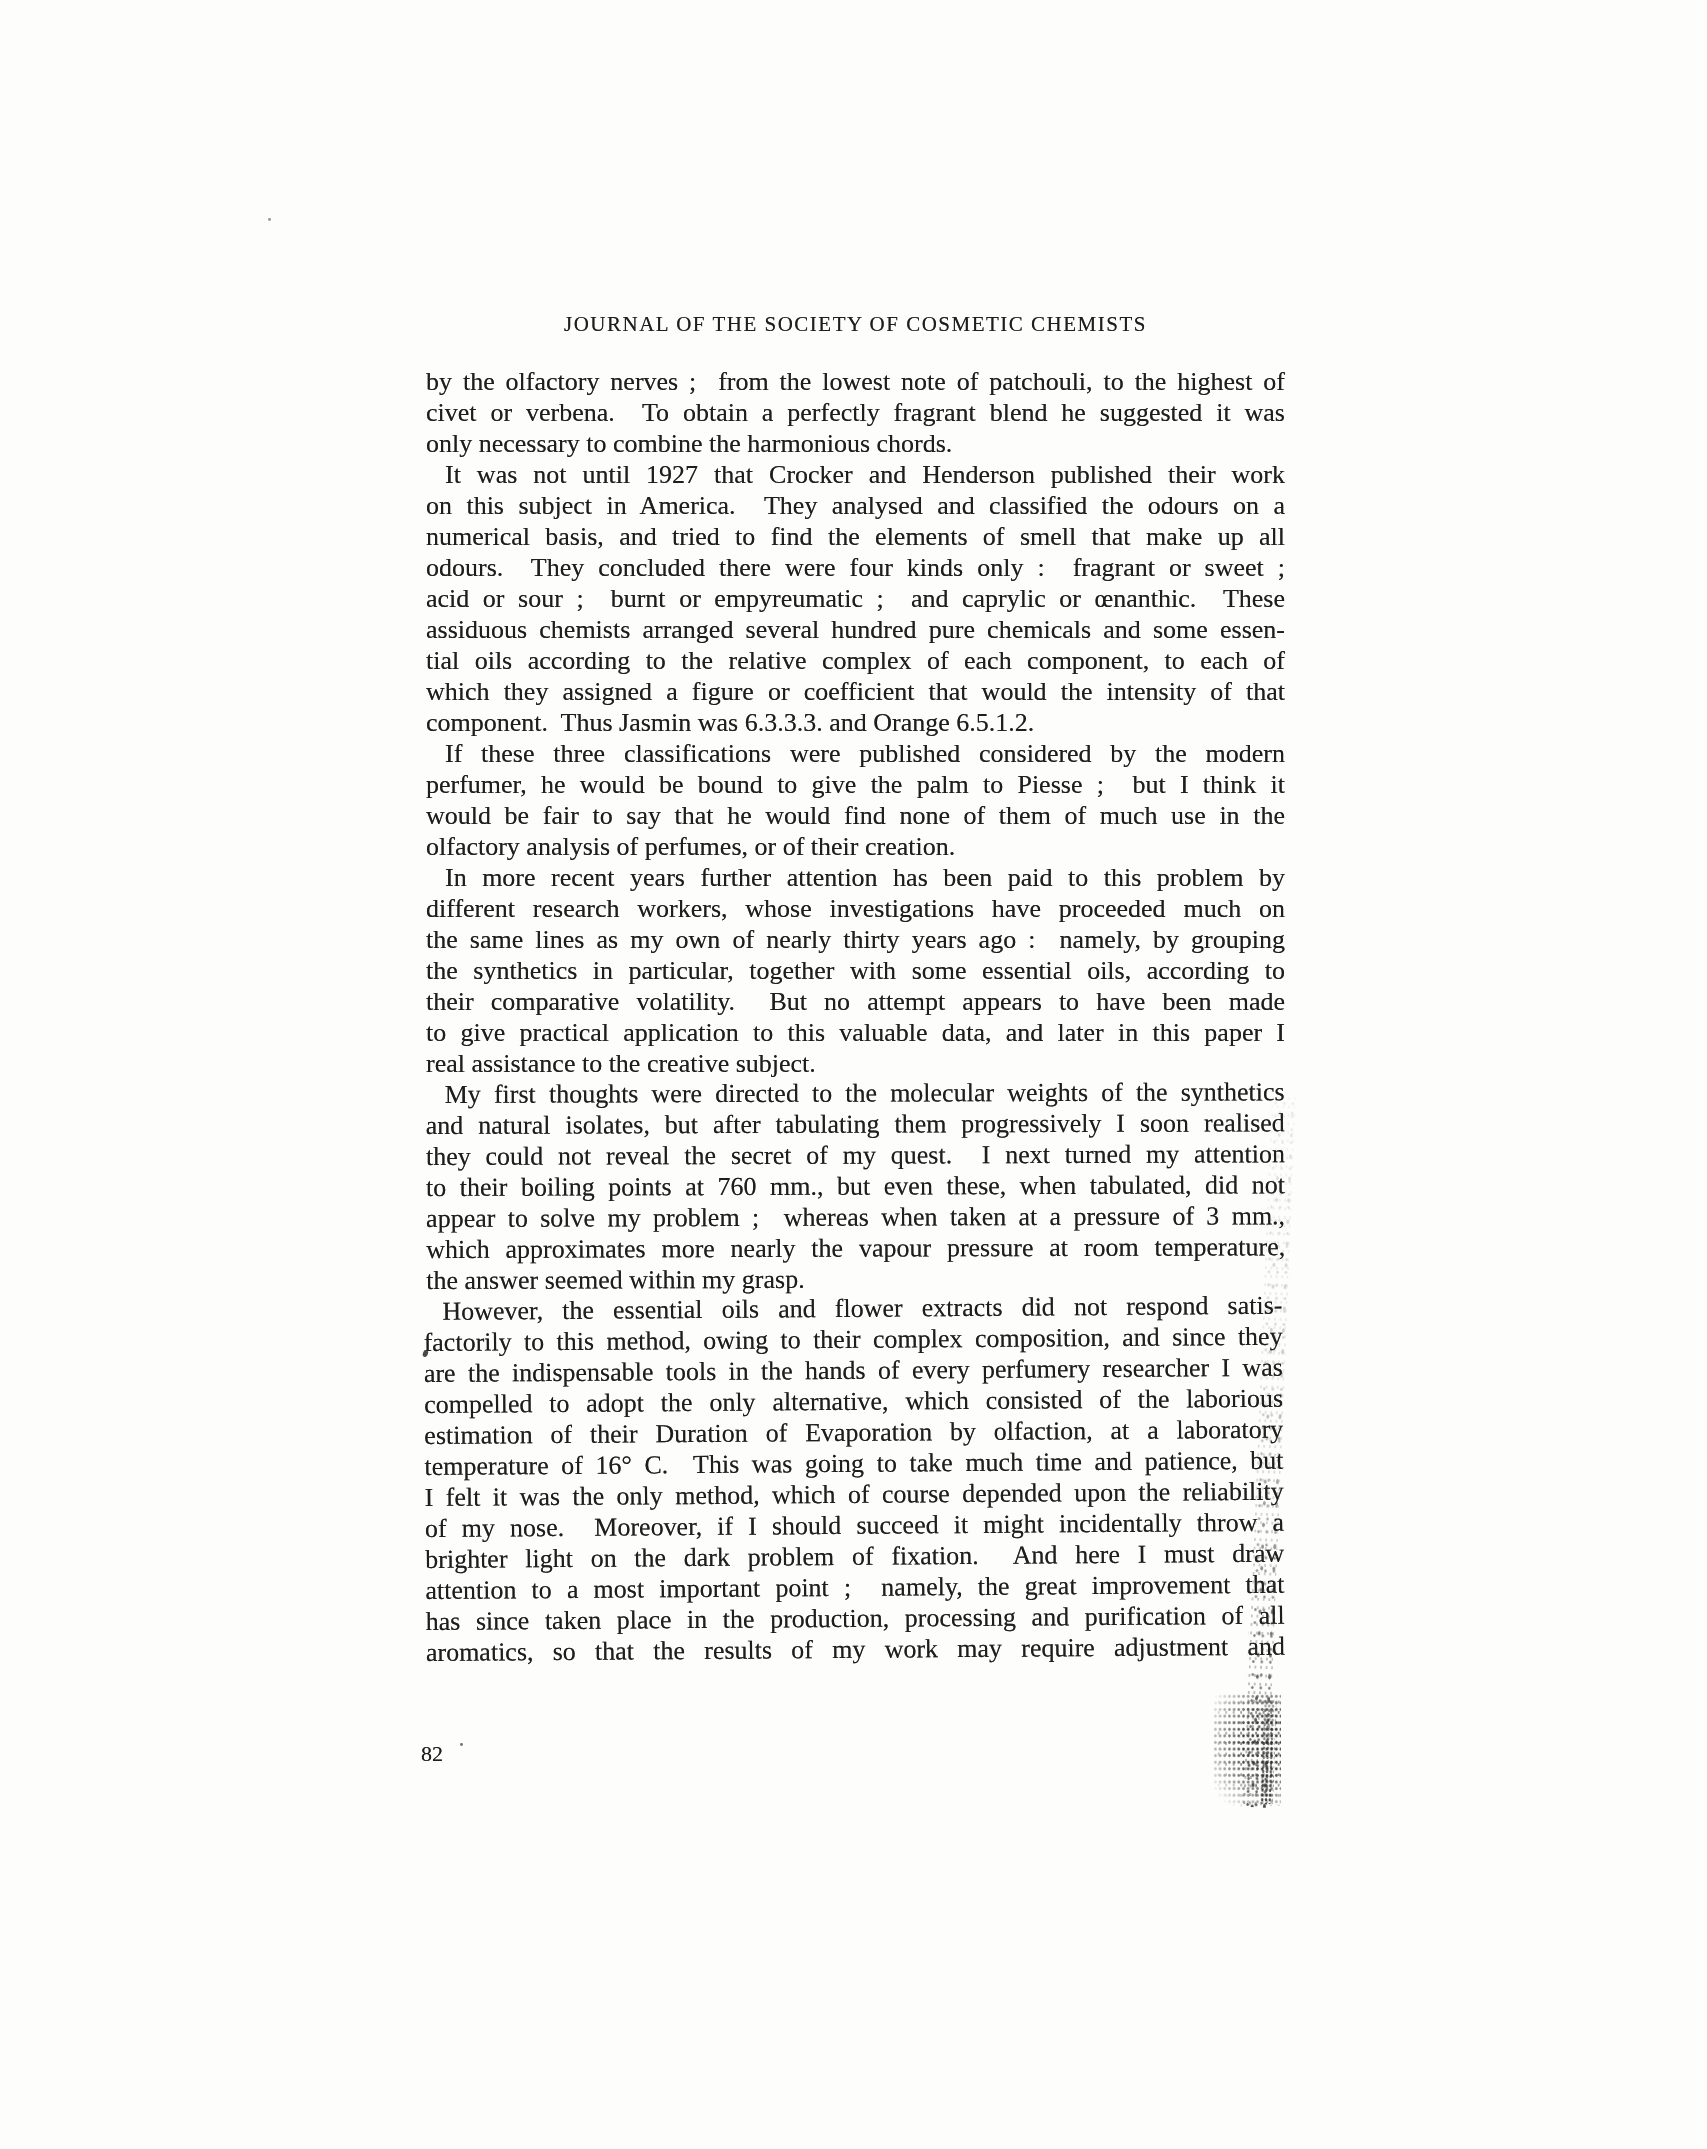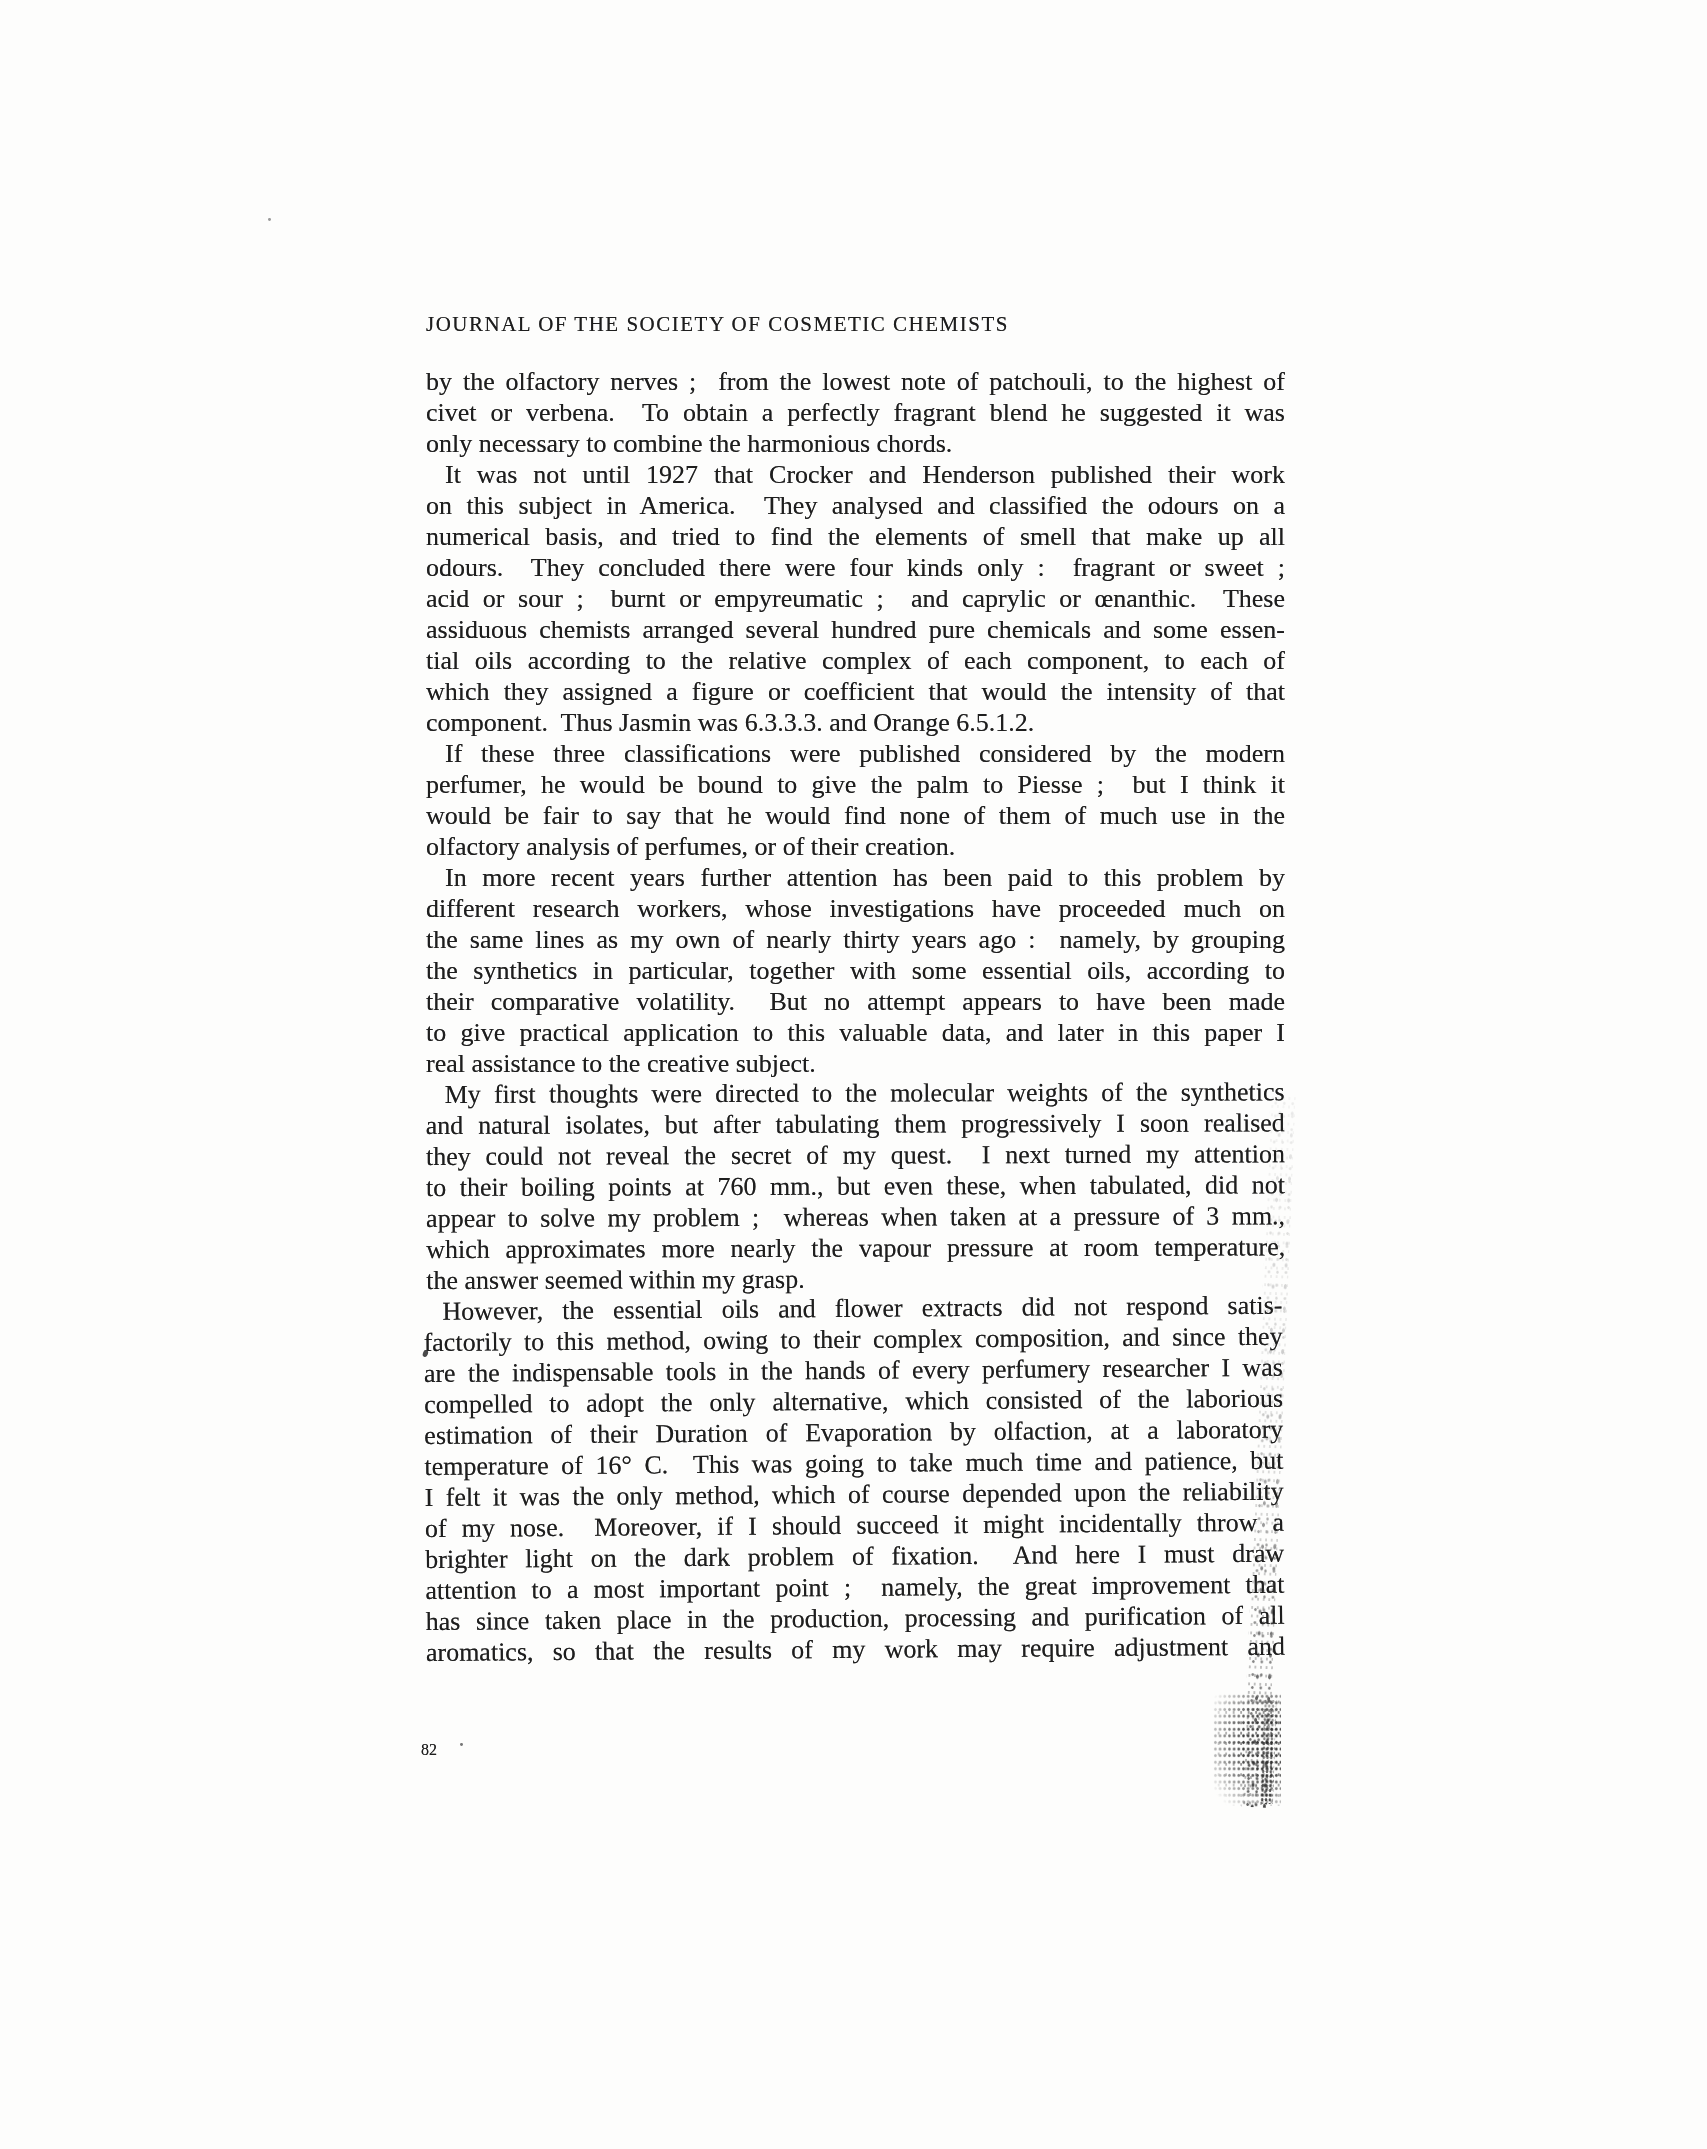--- a/index.html
+++ b/index.html
@@ -9,20 +9,21 @@
     position:relative;
     width:1707px; height:2150px;
     background:#fdfdfc;
     color:#1e1e1e;
     overflow:hidden;
   }
 
   .running-head {
     position:absolute;
     left:426px; top:312px; width:859px;
+    text-align:center;
     font-size:21px;
     letter-spacing:1.5px;
     white-space:nowrap;
     text-shadow:0 0 0.6px rgba(25,25,25,.65);
   }
 
   .text-block {
     position:absolute;
     left:426px; top:366px; width:859px;
     font-size:26px;
@@ -39,21 +40,21 @@
   .line.para-end { text-align-last:left; }
   .para:last-child .line.para-end { text-align-last:justify; }
 
   
   .para:nth-child(5) { transform:rotate(-0.18deg); transform-origin:0 50%; }
   .para:nth-child(6) { transform:rotate(-0.42deg); transform-origin:0 100%; }
 
   .page-number {
     position:absolute;
     left:421px; top:1741px;
-    font-size:16px;
+    font-size:22px;
     text-shadow:0 0 0.6px rgba(25,25,25,.65);
   }
 
   
   .noise-strip {
     position:absolute;
     left:1270px; top:1094px; width:26px; height:714px;
     transform:rotate(2.3deg); transform-origin:top center;
     background-image:
       radial-gradient(rgba(50,50,50,.85) 0.9px, transparent 1.3px),

